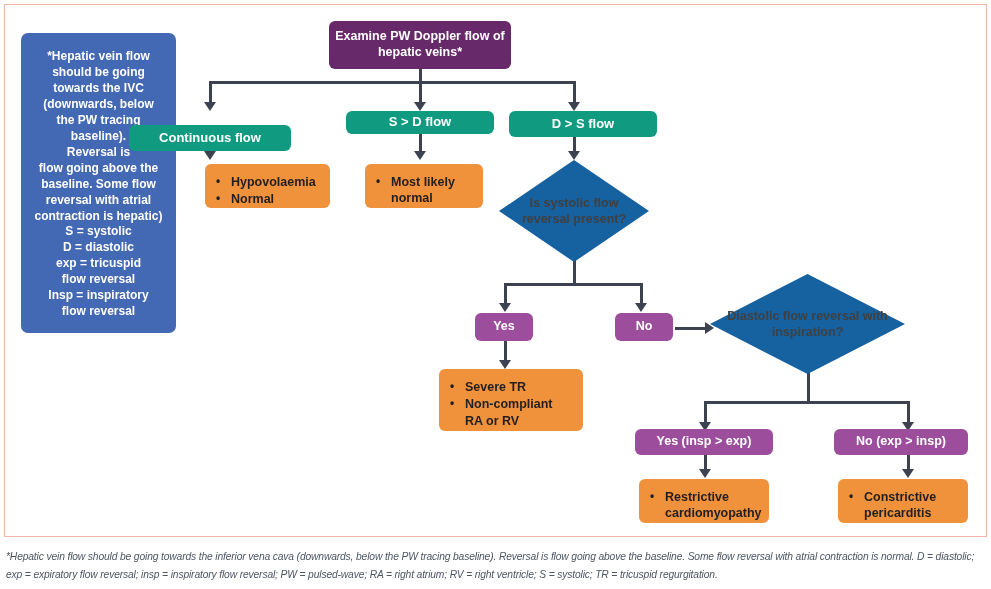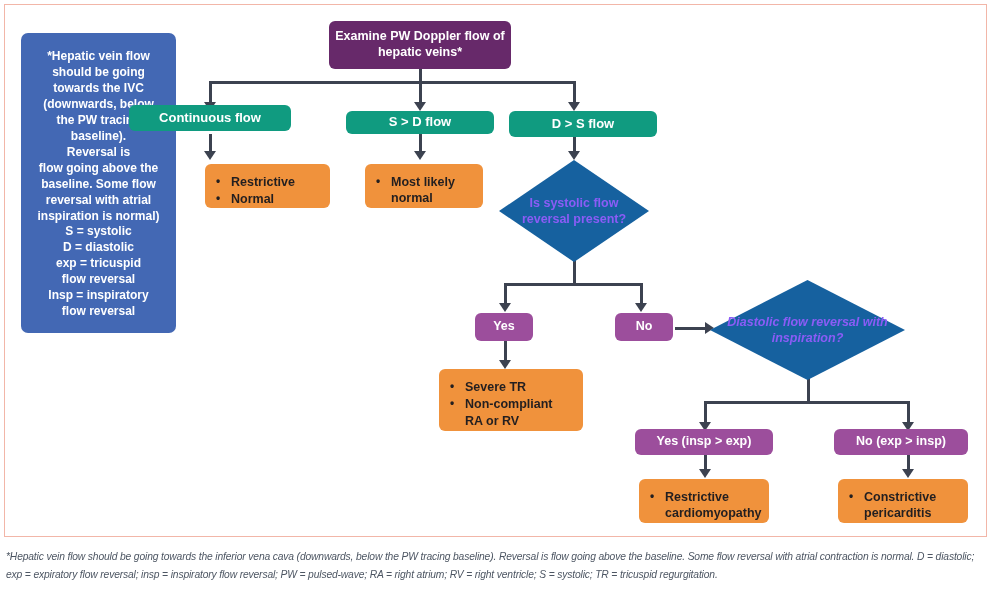--- a/index.html
+++ b/index.html
@@ -74,21 +74,21 @@
     background: #16619f;
     clip-path: polygon(50% 0%, 100% 50%, 50% 100%, 0% 50%);
   }
   .diamond .dlabel {
     position: absolute;
     inset: 0;
     display: flex;
     align-items: center;
     justify-content: center;
     text-align: center;
-    color: #8b5cf6;
+    color: #404040;
     font-size: 12.5px;
     font-weight: bold;
     line-height: 1.3;
     padding: 0 12px;
   }
 
   
   #side-note {
     position: absolute;
     left: 16px;
@@ -151,21 +151,21 @@
       <div>*Hepatic vein flow</div>
       <div>should be going</div>
       <div>towards the IVC</div>
       <div>(downwards, below</div>
       <div>the PW tracing</div>
       <div>baseline).</div>
       <div>Reversal is</div>
       <div>flow going above the</div>
       <div>baseline. Some flow</div>
       <div>reversal with atrial</div>
-      <div>inspiration is normal)</div>
+      <div>contraction is hepatic)</div>
       <div>S = systolic</div>
       <div>D = diastolic</div>
       <div>exp = tricuspid</div>
       <div>flow reversal</div>
       <div>Insp = inspiratory</div>
       <div>flow reversal</div>
     </div>
 
     <div class="conn conn-v" style="left:414px; top:47px; width:3px; height:32px;"></div>
     <div class="conn conn-h" style="left:204px; top:76px; width:367px;"></div>
@@ -208,34 +208,34 @@
     <div class="conn conn-v" style="left:699px; top:450px; height:17px;"></div>
     <div class="arrow-down" style="left:694px; top:464px;"></div>
 
     <div class="conn conn-v" style="left:902px; top:450px; height:17px;"></div>
     <div class="arrow-down" style="left:897px; top:464px;"></div>
 
     <div class="node node-purple-dark" style="left:324px; top:16px; width:182px; height:48px;">
       <span>Examine PW Doppler flow of hepatic veins*</span>
     </div>
 
-    <div class="node node-teal" style="left:124px; top:100px; width:162px; height:26px;">
+    <div class="node node-teal" style="left:124px; top:120px; width:162px; height:26px;">
       <span>Continuous flow</span>
     </div>
     <div class="node node-teal" style="left:341px; top:106px; width:148px; height:23px;">
       <span>S &gt; D flow</span>
     </div>
     <div class="node node-teal" style="left:504px; top:106px; width:148px; height:26px;">
       <span>D &gt; S flow</span>
     </div>
 
     <div class="node node-orange" style="left:200px; top:159px; width:125px; height:44px;">
       <div class="bullet-line">
         <span class="bullet-dot">•</span>
-        <span class="bullet-text">Restrictive</span>
+        <span class="bullet-text">Hypovolaemia</span>
       </div>
       <div class="bullet-line">
         <span class="bullet-dot">•</span>
         <span class="bullet-text">Normal</span>
       </div>
     </div>
 
     <div class="node node-orange" style="left:360px; top:159px; width:118px; height:44px;">
       <div class="bullet-line">
         <span class="bullet-dot">•</span>
@@ -259,21 +259,21 @@
       <div class="bullet-line">
         <span class="bullet-dot">•</span>
         <span class="bullet-text">Severe TR</span>
       </div>
       <div class="bullet-line">
         <span class="bullet-dot">•</span>
         <span class="bullet-text">Non-compliant RA or RV</span>
       </div>
     </div>
 
-    <div class="diamond" style="left:705px; top:275px; width:195px; height:100px;font-style:italic;">
+    <div class="diamond" style="left:705px; top:269px; width:195px; height:100px;">
       <div class="dshape"></div>
       <div class="dlabel">Diastolic flow reversal with inspiration?</div>
     </div>
 
     <div class="node node-orchid" style="left:630px; top:424px; width:138px; height:26px;">
       <span>Yes (insp &gt; exp)</span>
     </div>
     <div class="node node-orchid" style="left:829px; top:424px; width:134px; height:26px;">
       <span>No (exp &gt; insp)</span>
     </div>

